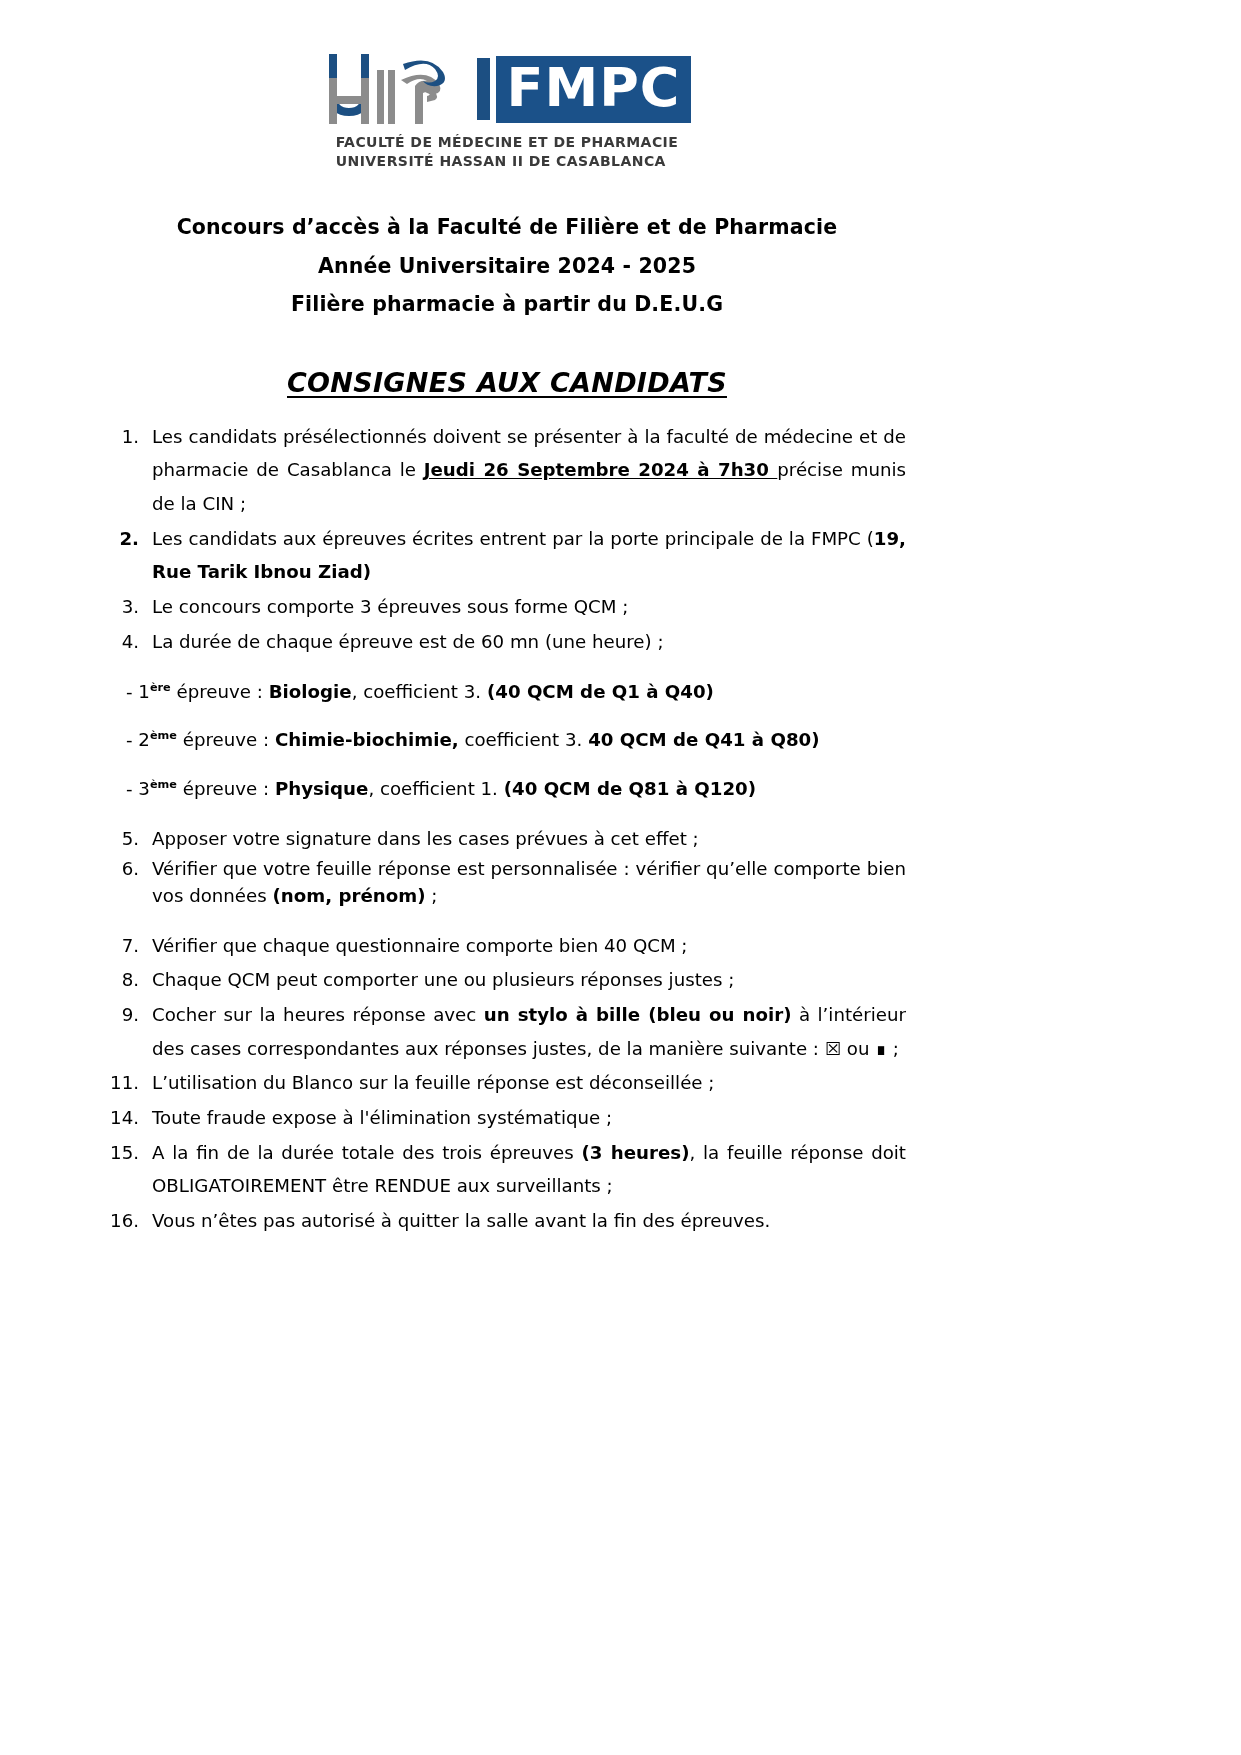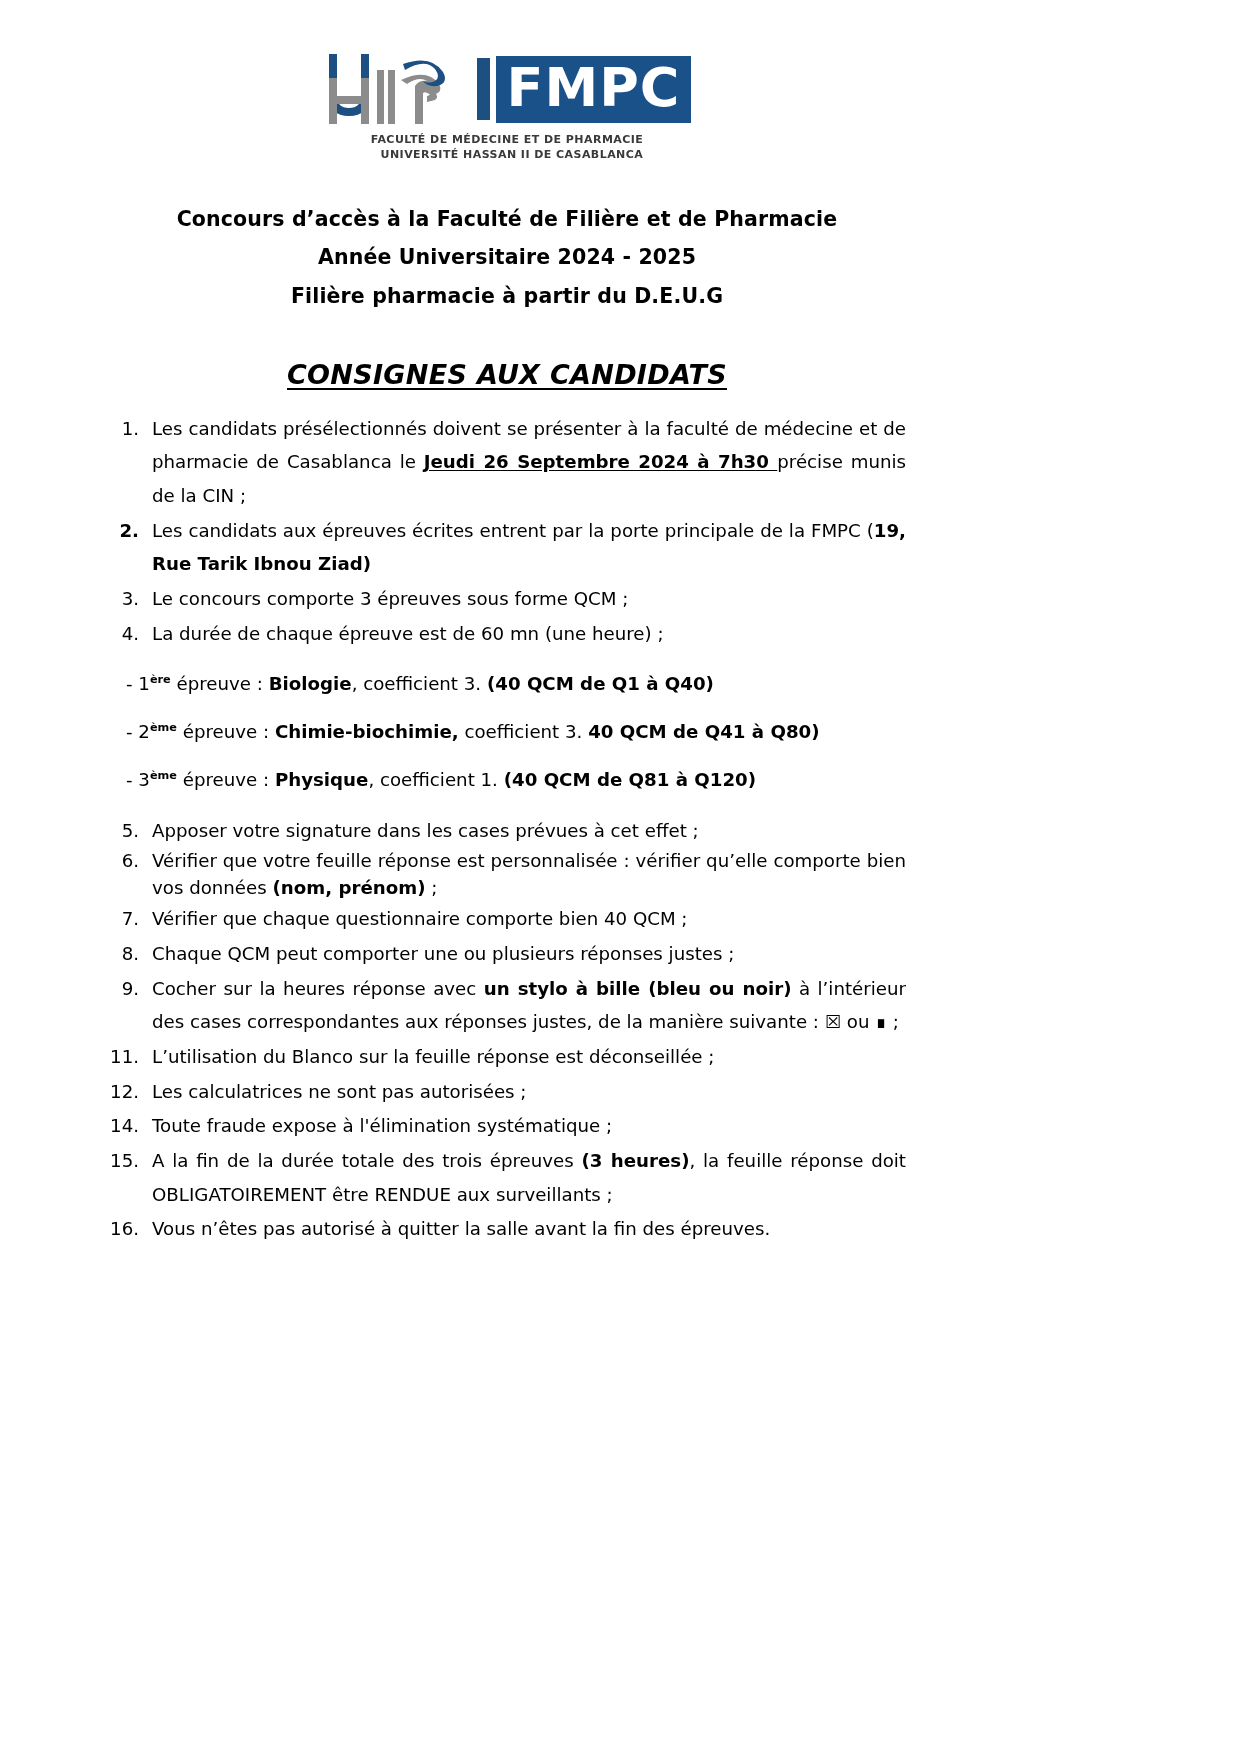--- a/index.html
+++ b/index.html
@@ -42,24 +42,24 @@
     background: #1b5189;
     color: #ffffff;
     font-family: "DejaVu Sans", "Liberation Sans", sans-serif;
     font-weight: bold;
     font-size: 54px;
     letter-spacing: 1px;
     line-height: 1;
     padding: 5px 11px 8px 11px;
   }
   .logo-tagline {
-    text-align: right;
+    text-align: left;
     color: #3a3a3a;
     font-weight: bold;
-    font-size: 11px;
+    font-size: 14px;
     letter-spacing: 0.45px;
     line-height: 1.36;
     margin-top: 5px;
   }
 
   
   .titles {
     text-align: center;
     margin-top: 37px;
   }
@@ -97,21 +97,21 @@
     width: 44px;
     text-align: right;
     padding-right: 13px;
   }
   .li .body {
     flex: 1 1 auto;
     text-align: justify;
     text-justify: inter-word;
   }
   .li.tight { line-height: 1.46; }
-  .li.tight .body { margin-bottom: 0; }
+  .li.tight .body { margin-bottom: 18px; }
 
   
   .subs {
     margin: 19px 0 14px 0;
     padding: 0;
     list-style: none;
   }
   .sub {
     font-size: 18.2px;
     line-height: 1.6;
@@ -204,24 +204,20 @@
       </li>
       <li class="li">
         <div class="num">9.</div>
         <div class="body"><span>Cocher sur la heures réponse avec </span><span style="font-weight: bold;">un stylo à bille (bleu ou noir)</span><span> à l’intérieur des cases correspondantes aux réponses justes, de la manière suivante : ☒ ou ∎ ;</span></div>
       </li>
       <li class="li">
         <div class="num">11.</div>
         <div class="body"><span>L’utilisation du Blanco sur la feuille réponse est déconseillée ;</span></div>
       </li>
       <li class="li">
-        <div class="num">12.</div>
-        <div class="body"><span>Les calculatrices ne sont pas autorisées ;</span></div>
-      </li>
-      <li class="li">
         <div class="num">14.</div>
         <div class="body"><span>Toute fraude expose à l'élimination systématique ;</span></div>
       </li>
       <li class="li">
         <div class="num">15.</div>
         <div class="body"><span>A la fin de la durée totale des trois épreuves </span><span style="font-weight: bold;">(3 heures)</span><span>, la feuille réponse doit OBLIGATOIREMENT être RENDUE aux surveillants ;</span></div>
       </li>
       <li class="li">
         <div class="num">16.</div>
         <div class="body"><span>Vous n’êtes pas autorisé à quitter la salle avant la fin des épreuves.</span></div>

